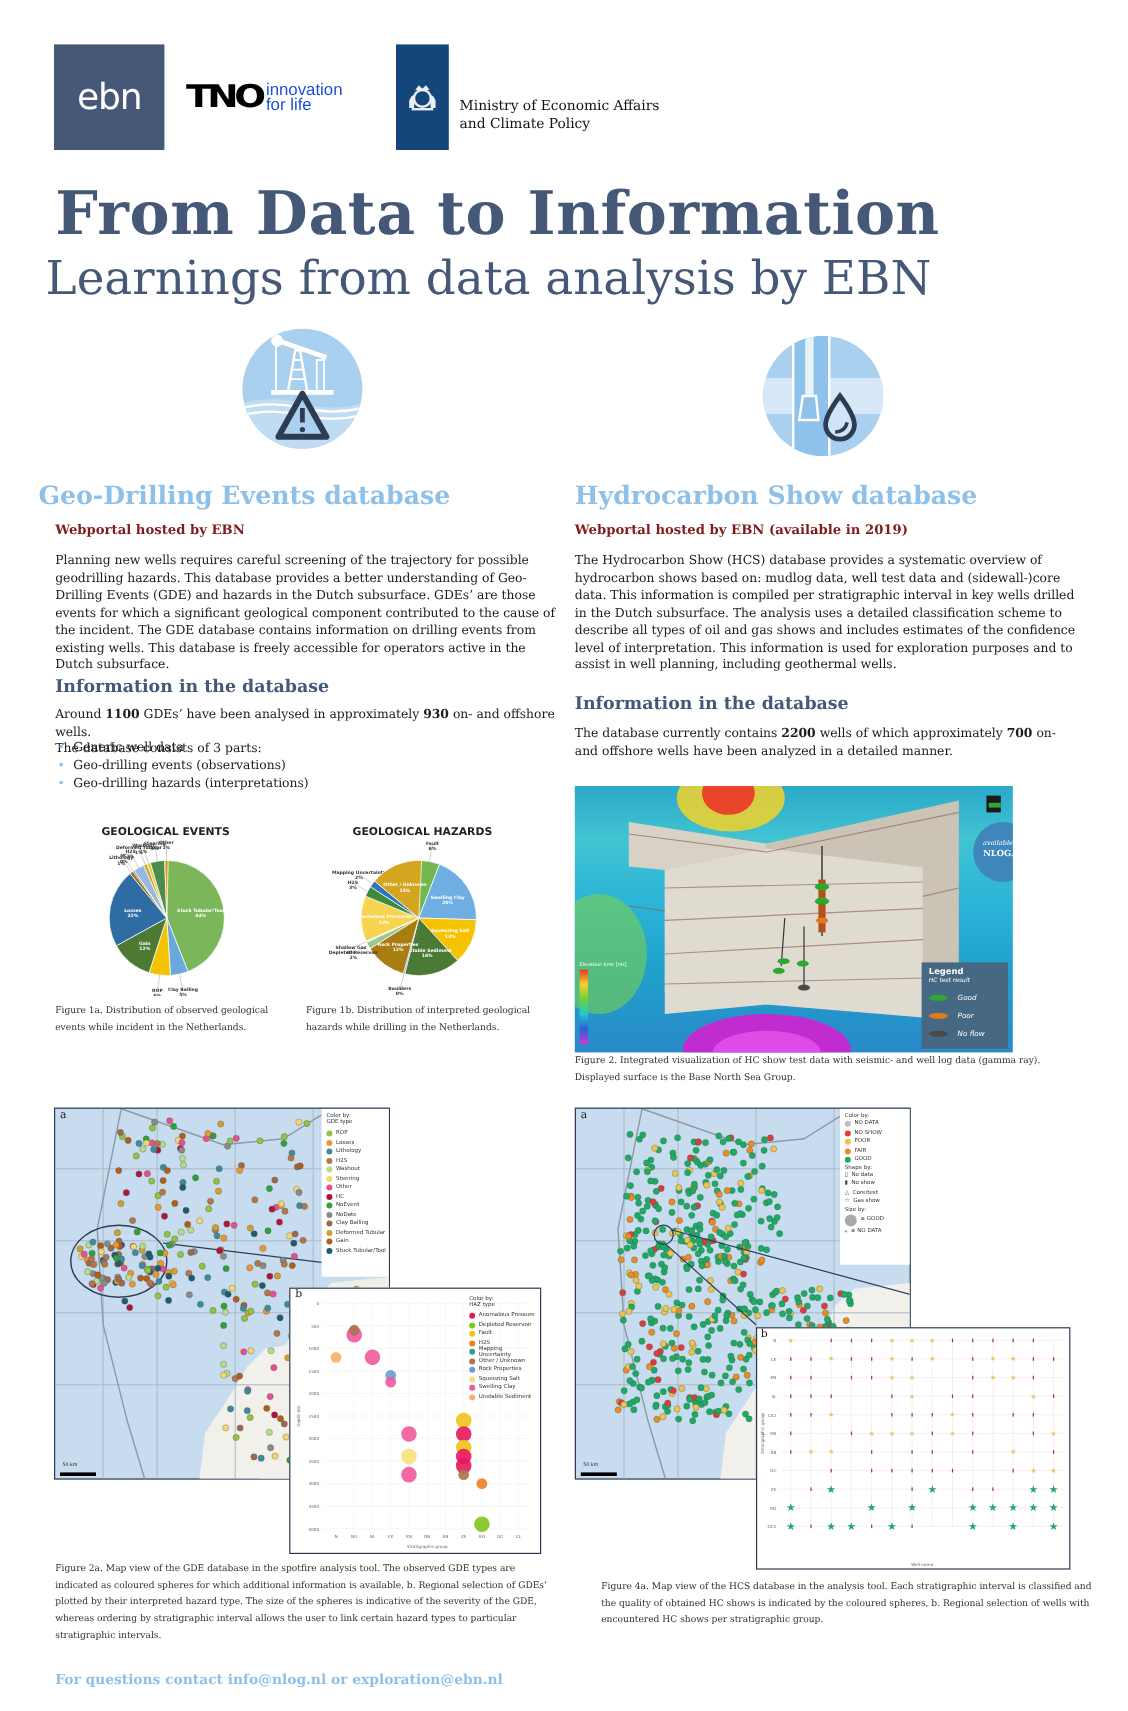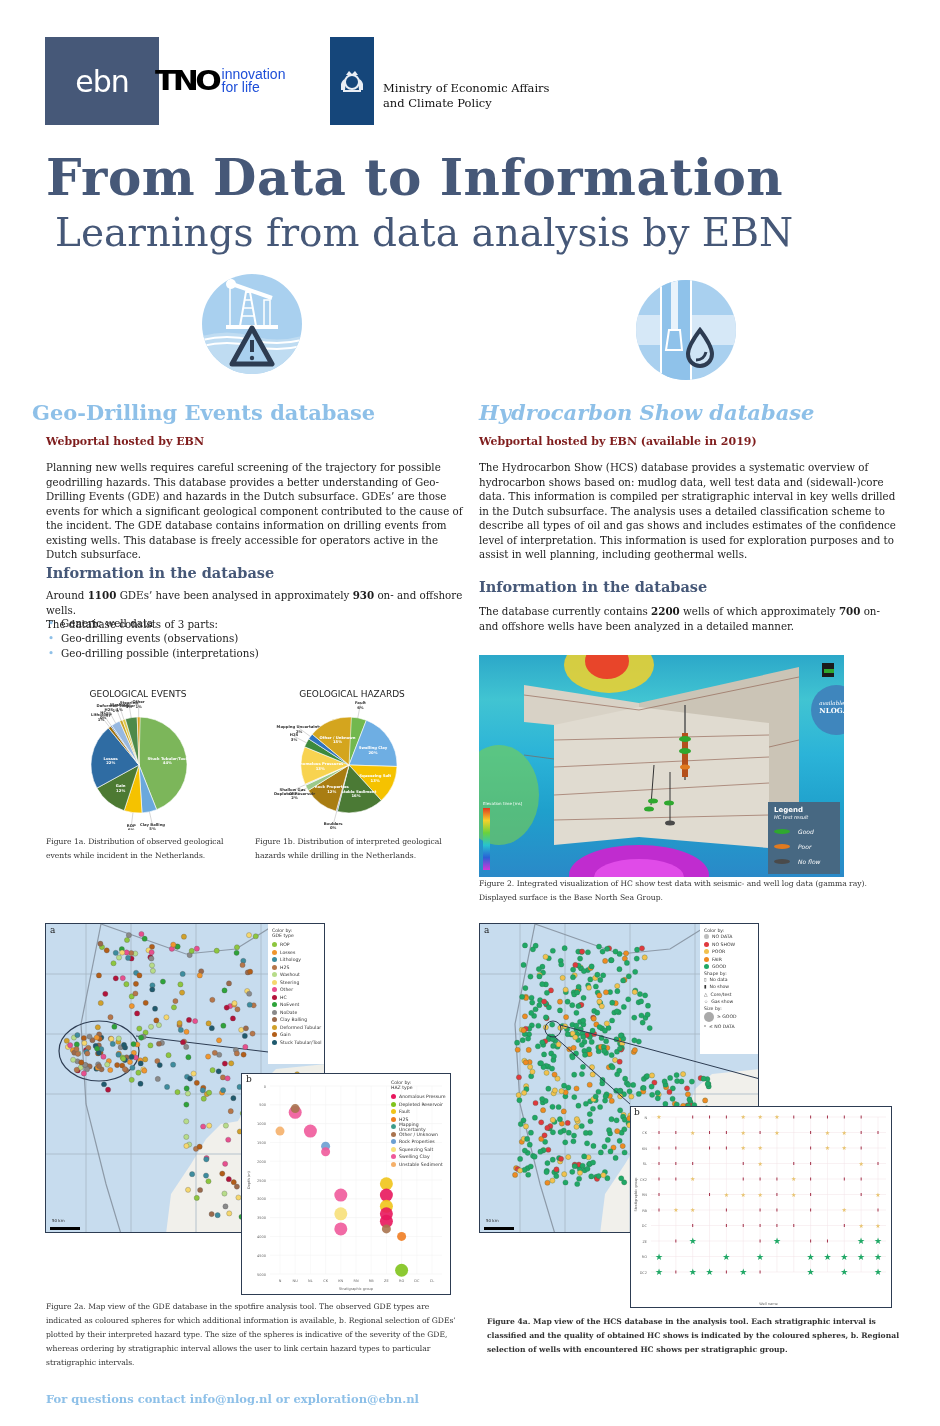--- a/index.html
+++ b/index.html
@@ -1,46 +1,46 @@
 <!DOCTYPE html>
 <html><head>
 <meta charset="utf-8">
 <style>
   * { box-sizing: border-box; margin: 0; padding: 0; }
   html, body { width: 940px; height: 1426px; background: #ffffff; overflow: hidden; }
   body { position: relative; font-family: "DejaVu Serif", serif; color: #222; }
   .abs { position: absolute; }
 
   
-  .logo-ebn { left: 45px; top: 37px; width: 114px; height: 88px; background: #465878; color: #fff;
+  .logo-ebn { left: 45px; top: 37px; width: 92px; height: 88px; background: #465878; color: #fff;
     font-family: "DejaVu Sans", sans-serif; font-size: 30px; letter-spacing: -1px; display: flex; align-items: center; justify-content: center; }
   .logo-tno { left: 155px; top: 66px; display: flex; align-items: center; gap: 4px; }
   .tno-mark { font-family: "DejaVu Sans", sans-serif; font-weight: bold; font-size: 26px; letter-spacing: -3px; color: #000; transform: scaleX(1.2); transform-origin: left; margin-right: 10px; }
   .tno-tag { font-family: "Liberation Sans", sans-serif; font-size: 14px; line-height: 13px; color: #1d4ed8; font-weight: bold; }
   .logo-min-flag { left: 330px; top: 37px; width: 44px; height: 88px; background: #15467a; display: flex; align-items: center; justify-content: center; }
   .logo-min-text { left: 383px; top: 81px; font-family: "DejaVu Serif", serif; font-size: 11.5px; line-height: 15px; color: #111; }
 
   
   .title-main { left: 46px; top: 148px; font-size: 50px; font-weight: bold; color: #465878; letter-spacing: 0.5px; }
-  .title-sub { left: 55px; top: 210px; font-size: 39px; color: #465878; }
+  .title-sub { left: 38px; top: 210px; font-size: 39px; color: #465878; }
 
   
   .icon-circle { width: 100px; height: 100px; border-radius: 50%; background: #a9d0ef; overflow: hidden; }
 
   h2.sec { font-size: 21px; color: #8ec0e8; font-weight: bold; }
   h3.sub { font-size: 11px; color: #7f1d1d; font-weight: bold; }
   h4.info { font-size: 14.5px; color: #465878; font-weight: bold; }
   p.body { font-size: 10.3px; line-height: 14.5px; color: #1c1c1c; }
   p.body b { font-weight: bold; }
   ul.bul { list-style: none; font-size: 10.3px; line-height: 15px; }
   ul.bul li::before { content: "•"; color: #8ec0e8; margin-right: 7px; }
 
   .caption { font-size: 7.6px; line-height: 14px; color: #333; }
 
-  .chart-title { font-family: "DejaVu Sans", sans-serif; font-weight: normal; font-size: 9px; color: #222; text-align: center; }
+  .chart-title { font-family: "DejaVu Sans", sans-serif; font-weight: bold; font-size: 9px; color: #222; text-align: center; }
 
   .map-frame { border: 1px solid #2d3c52; background: #c7dcee; overflow: hidden; }
   .legend-box { background: #fff; font-family: "DejaVu Sans", sans-serif; font-size: 4.6px; color: #333; padding: 4px; }
   .legend-row { display: flex; align-items: center; gap: 3px; height: 7.5px; }
   .dot { width: 5px; height: 5px; border-radius: 50%; display: inline-block; }
 
   .inset { background: #fff; border: 1px solid #2d3c52; }
   .seis { background: linear-gradient(180deg,#2ca8c9 0%,#41c4d2 20%,#2bb3d8 45%,#1fa0cc 70%,#2a89c8 100%); overflow: hidden; }
 
   .footer { left: 46px; top: 1392px; font-size: 11.5px; font-weight: bold; color: #8ec0e8; }
@@ -108,21 +108,21 @@
 <h3 class="abs sub" style="left:46px;top:435px;">Webportal hosted by EBN</h3>
 <p class="abs body" style="left:46px;top:460px;width:420px;">Planning new wells requires careful screening of the trajectory for possible geodrilling hazards. This database provides a better understanding of Geo-Drilling Events (GDE) and hazards in the Dutch subsurface. GDEs’ are those events for which a significant geological component contributed to the cause of the incident. The GDE database contains information on drilling events from existing wells. This database is freely accessible for operators active in the Dutch subsurface.</p>
 <h4 class="abs info" style="left:46px;top:564px;">Information in the database</h4>
 <p class="abs body" style="left:46px;top:588px;width:420px;">
   <span>Around </span><b>1100</b><span> GDEs’ have been analysed in approximately </span><b>930</b><span> on- and offshore wells.</span><br>
   <span>The database consists of 3 parts:</span>
 </p>
 <ul class="abs bul" style="left:48px;top:616px;">
   <li>Generic well data</li>
   <li>Geo-drilling events (observations)</li>
-  <li>Geo-drilling possible (interpretations)</li>
+  <li>Geo-drilling hazards (interpretations)</li>
 </ul>
 
 <div class="abs chart-title" style="left:68px;top:689px;width:140px;">GEOLOGICAL EVENTS</div>
 <svg class="abs" style="left:44px;top:700px;" width="210" height="130" id="pie0">
     <path d="M95 65 L95 17 A48 48 0 0 1 112.66997852886455 109.62927132263607 Z" fill="#7cb65a" stroke="#fff" stroke-width="0.6"></path>
     <text x="123.28987282098623" y="59.60341813993113" font-size="3.8" font-family="DejaVu Sans, sans-serif" text-anchor="middle" fill="#fff" font-weight="bold"><tspan x="123.28987282098623" dy="0">Stuck Tubular/Tool</tspan><tspan x="123.28987282098623" dy="4.5">44%</tspan></text>
     <path d="M95 65 L112.66997852886455 109.62927132263607 A48 48 0 0 1 98.01394493740705 112.90528296455703 Z" fill="#6aa8dc" stroke="#fff" stroke-width="0.6"></path>
     <line x1="105.47087558703404" y1="111.84400457305986" x2="108.52488096658564" y2="125.50683924020234" stroke="#999" stroke-width="0.4"></line>
     <text x="108.52488096658564" y="125.50683924020234" font-size="3.8" font-family="DejaVu Sans, sans-serif" text-anchor="middle" fill="#333" font-weight="bold"><tspan x="108.52488096658564" dy="0">Clay Balling</tspan><tspan x="108.52488096658564" dy="4.5">5%</tspan></text>
     <path d="M95 65 L98.01394493740705 112.90528296455703 A48 48 0 0 1 80.16718427000252 110.65071278216737 Z" fill="#f5c200" stroke="#fff" stroke-width="0.6"></path>
@@ -184,21 +184,21 @@
     <path d="M97 65 L56.68914798259443 38.941695956359155 A48 48 0 0 1 60.19694413712081 34.18547292016647 Z" fill="#2f74c0" stroke="#fff" stroke-width="0.6"></path>
     <line x1="58.36977722644143" y1="36.50954741557732" x2="47.10262891748685" y2="28.199832078454037" stroke="#999" stroke-width="0.4"></line>
     <text x="47.10262891748685" y="28.199832078454037" font-size="3.8" font-family="DejaVu Sans, sans-serif" text-anchor="middle" fill="#333" font-weight="bold"><tspan x="47.10262891748685" dy="0">Mapping Uncertainty</tspan><tspan x="47.10262891748685" dy="4.5">2%</tspan></text>
     <path d="M97 65 L60.19694413712081 34.18547292016647 A48 48 0 0 1 99.41172727262895 17.060626082911163 Z" fill="#d4a51e" stroke="#fff" stroke-width="0.6"></path>
     <text x="85.47428320987449" y="38.6068597458768" font-size="3.8" font-family="DejaVu Sans, sans-serif" text-anchor="middle" fill="#fff" font-weight="bold"><tspan x="85.47428320987449" dy="0">Other / Unknown</tspan><tspan x="85.47428320987449" dy="4.5">15%</tspan></text>
   </svg>
 
 <p class="abs caption" style="left:46px;top:835px;width:190px;">Figure 1a.  Distribution of observed geological events while incident in the Netherlands.</p>
 <p class="abs caption" style="left:255px;top:835px;width:190px;">Figure 1b.  Distribution of interpreted geological hazards while drilling in the Netherlands.</p>
 
-<h2 class="abs sec" style="left:479px;top:400px;font-style:italic;">Hydrocarbon Show database</h2>
+<h2 class="abs sec" style="left:479px;top:400px;">Hydrocarbon Show database</h2>
 <h3 class="abs sub" style="left:479px;top:435px;">Webportal hosted by EBN (available in 2019)</h3>
 <p class="abs body" style="left:479px;top:460px;width:420px;">The Hydrocarbon Show (HCS) database provides a systematic overview of hydrocarbon shows based on: mudlog data, well test data and (sidewall-)core data. This information is compiled per stratigraphic interval in key wells drilled in the Dutch subsurface. The analysis uses a detailed classification scheme to describe all types of oil and gas shows and includes estimates of the confidence level of interpretation. This information is used for exploration purposes and to assist in well planning, including geothermal wells.</p>
 <h4 class="abs info" style="left:479px;top:578px;">Information in the database</h4>
 <p class="abs body" style="left:479px;top:604px;width:420px;">
   <span>The database currently contains </span><b>2200</b><span> wells of which approximately </span><b>700</b><span> on- and offshore wells have been analyzed in a detailed manner.</span>
 </p>
 
 <div class="abs seis" style="left:479px;top:655px;width:365px;height:222px;">
   <svg width="365" height="222" viewBox="0 0 365 222">
     <ellipse cx="130" cy="10" rx="45" ry="28" fill="#f2d22a" opacity="0.85"></ellipse>
@@ -1537,15 +1537,15 @@
       <text x="247" y="89.5" font-size="6" text-anchor="middle" fill="#e8c470">★</text>
       <rect x="246.5" y="101.5" width="1" height="3" fill="#a3324a"></rect>
       <text x="247" y="120.5" font-size="6" text-anchor="middle" fill="#e8c470">★</text>
       <text x="247" y="137" font-size="9" text-anchor="middle" fill="#20a866">★</text>
       <text x="247" y="152.5" font-size="9" text-anchor="middle" fill="#20a866">★</text>
       <text x="247" y="168" font-size="9" text-anchor="middle" fill="#20a866">★</text>
       <text x="137.5" y="198" font-size="3.5" text-anchor="middle" fill="#666" font-family="DejaVu Sans, sans-serif">Well name</text>
       <text x="6" y="87.5" font-size="3.5" text-anchor="middle" fill="#666" transform="rotate(-90 6 87.5)" font-family="DejaVu Sans, sans-serif">Stratigraphic group</text>
     </svg>
 </div>
-<p class="abs caption" style="left:487px;top:1315px;width:420px;font-weight:bold;">Figure 4a.  Map view of the HCS database in the analysis tool. Each stratigraphic interval is classified and the quality of obtained HC shows is indicated by the coloured spheres, b. Regional selection of wells with encountered HC shows per stratigraphic group.</p>
+<p class="abs caption" style="left:501px;top:1315px;width:420px;">Figure 4a.  Map view of the HCS database in the analysis tool. Each stratigraphic interval is classified and the quality of obtained HC shows is indicated by the coloured spheres, b. Regional selection of wells with encountered HC shows per stratigraphic group.</p>
 
 <div class="abs footer">For questions contact info@nlog.nl or exploration@ebn.nl</div>
 
 </body></html>

